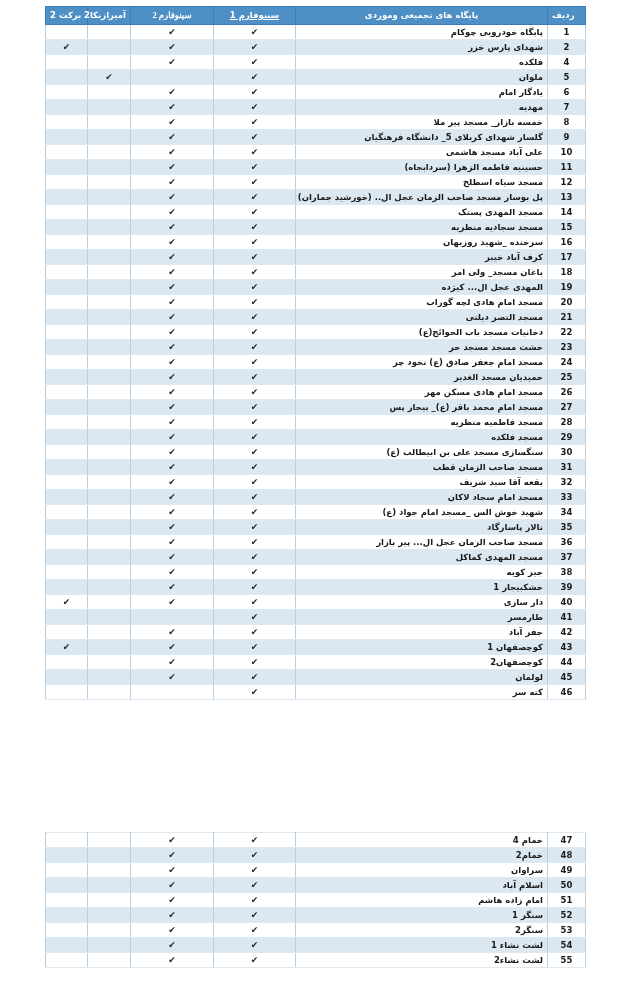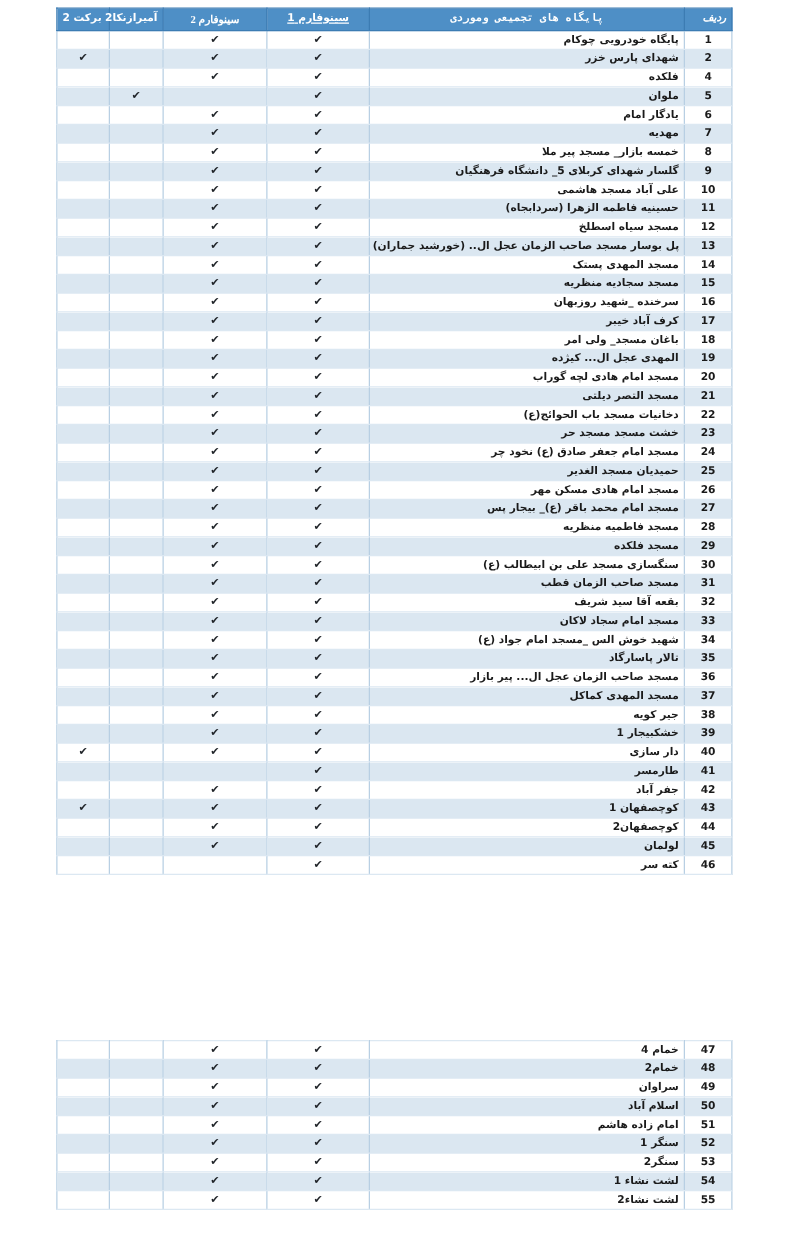--- a/index.html
+++ b/index.html
@@ -50,22 +50,22 @@
     color: #ffffff;
     font-size: 8.5px;
     font-weight: bold;
     height: 17px;
     padding: 0 4px;
     border: 1px solid #3c7cb3;
     white-space: nowrap;
     line-height: 17px;
     vertical-align: middle;
   }
-  th.h-radif   { text-align: right; font-style: italic; }
-  th.h-name    { text-align: center; font-family: Liberation Mono, monospace; }
+  th.h-radif   { text-align: left; }
+  th.h-name    { text-align: center; }
   th.h-sino1   { text-align: center; text-decoration: underline; }
   th.h-sino2   { text-align: center; font-family: Liberation Serif, serif; }
   th.h-amir    { text-align: center; margin-left: 45px; }
   th.h-barekat { text-align: left; margin-top: 40px; }
 
   table.vax-table tbody td {
     height: 14px;
     font-size: 8.5px;
     border-left: 1px solid #b8cfe3;
     border-right: 1px solid #b8cfe3;

